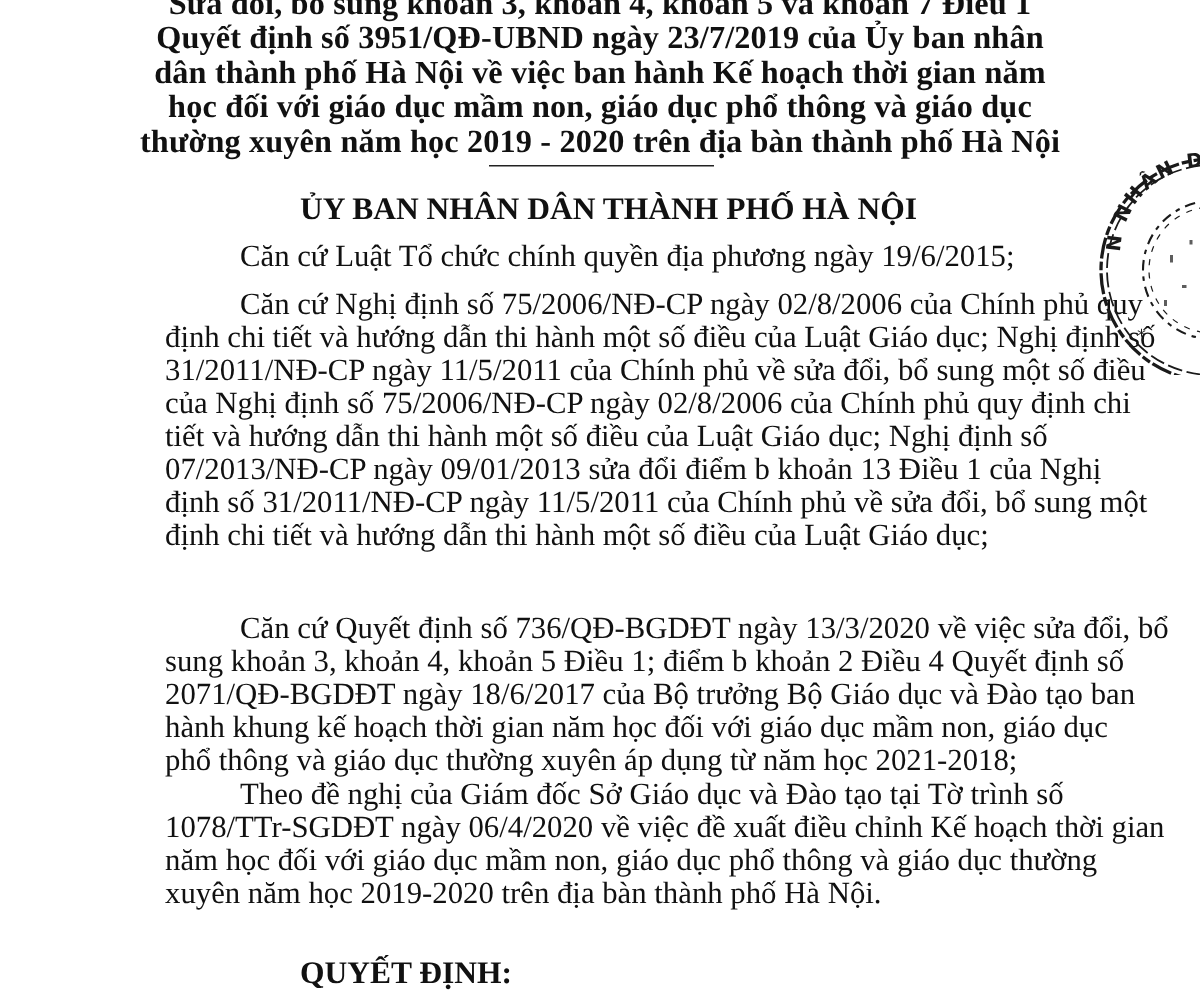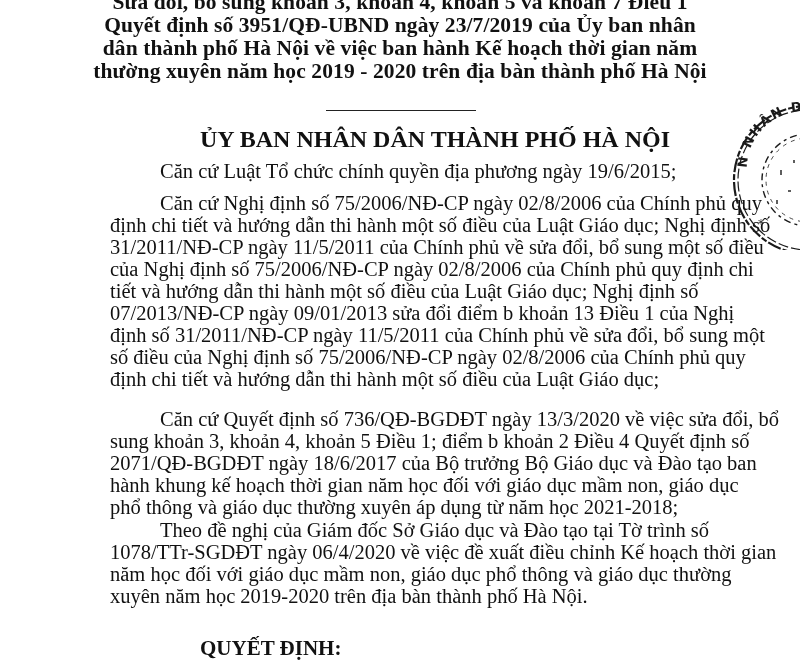--- a/index.html
+++ b/index.html
@@ -45,21 +45,21 @@
       height: 1px;
       background: #222222;
     }
     .issuer {
       position: absolute;
       left: 200px;
       top: 126px;
       width: 400px;
       text-align: center;
       font-weight: bold;
-      font-size: 24px;
+      font-size: 21px;
       line-height: 26px;
       white-space: nowrap;
     }
     .para {
       position: absolute;
       left: 110px;
       width: 581px;
       font-size: 20.5px;
       line-height: 22px;
     }
@@ -96,39 +96,39 @@
   </style>
 </head>
 <body>
 
 <div class="page">
 
   <div class="title-block">
     <span class="title-line">Sửa đổi, bổ sung khoản 3, khoản 4, khoản 5 và khoản 7 Điều 1</span>
     <span class="title-line">Quyết định số 3951/QĐ-UBND ngày 23/7/2019 của Ủy ban nhân</span>
     <span class="title-line">dân thành phố Hà Nội về việc ban hành Kế hoạch thời gian năm</span>
+    <span class="title-line">học đối với giáo dục mầm non, giáo dục phổ thông và giáo dục</span>
     <span class="title-line">thường xuyên năm học 2019 - 2020 trên địa bàn thành phố Hà Nội</span>
   </div>
   <div class="title-rule"></div>
 
   <div class="issuer">ỦY BAN NHÂN DÂN THÀNH PHỐ HÀ NỘI</div>
 
   <div class="para" style="top:160px;">
     <span class="line first last">Căn cứ Luật Tổ chức chính quyền địa phương ngày 19/6/2015;</span>
   </div>
 
   <div class="para" style="top:192px;">
     <span class="line first">Căn cứ Nghị định số 75/2006/NĐ-CP ngày 02/8/2006 của Chính phủ quy</span>
     <span class="line">định chi tiết và hướng dẫn thi hành một số điều của Luật Giáo dục; Nghị định số</span>
     <span class="line">31/2011/NĐ-CP ngày 11/5/2011 của Chính phủ về sửa đổi, bổ sung một số điều</span>
     <span class="line">của Nghị định số 75/2006/NĐ-CP ngày 02/8/2006 của Chính phủ quy định chi</span>
     <span class="line">tiết và hướng dẫn thi hành một số điều của Luật Giáo dục; Nghị định số</span>
     <span class="line">07/2013/NĐ-CP ngày 09/01/2013 sửa đổi điểm b khoản 13 Điều 1 của Nghị</span>
     <span class="line">định số 31/2011/NĐ-CP ngày 11/5/2011 của Chính phủ về sửa đổi, bổ sung một</span>
-    <span class="line">số điều của Nghị định số 75/2006/NĐ-CP ngày 02/8/2006 của Chính phủ quy</span>
     <span class="line last">định chi tiết và hướng dẫn thi hành một số điều của Luật Giáo dục;</span>
   </div>
 
   <div class="para" style="top:408px;">
     <span class="line first">Căn cứ Quyết định số 736/QĐ-BGDĐT ngày 13/3/2020 về việc sửa đổi, bổ</span>
     <span class="line">sung khoản 3, khoản 4, khoản 5 Điều 1; điểm b khoản 2 Điều 4 Quyết định số</span>
     <span class="line">2071/QĐ-BGDĐT ngày 18/6/2017 của Bộ trưởng Bộ Giáo dục và Đào tạo ban</span>
     <span class="line">hành khung kế hoạch thời gian năm học đối với giáo dục mầm non, giáo dục</span>
     <span class="line last">phổ thông và giáo dục thường xuyên áp dụng từ năm học 2021-2018;</span>
   </div>

